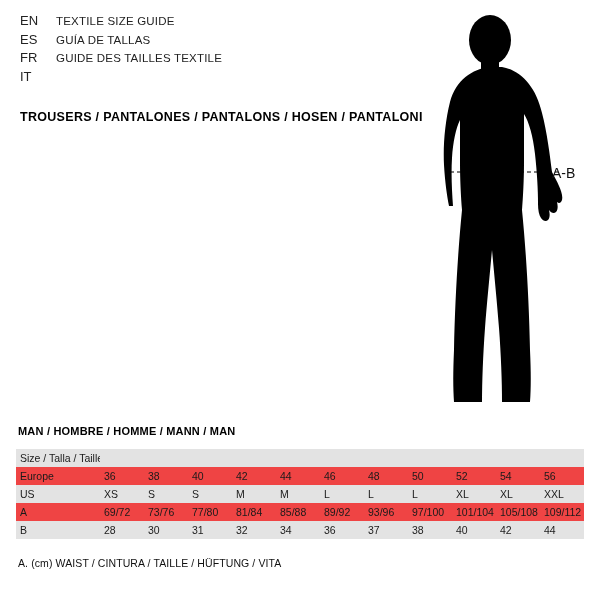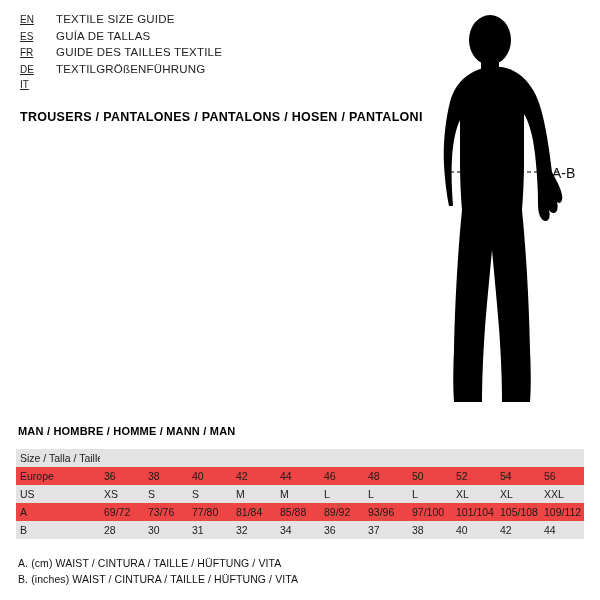--- a/index.html
+++ b/index.html
@@ -23,23 +23,22 @@
   }
   .lang-row {
     display: flex;
     align-items: baseline;
     line-height: 1.0;
     margin-bottom: 5px;
   }
   .lang-code {
     width: 36px;
     flex: 0 0 36px;
-    font-size: 10px;
+    font-size: 13px;
     color: #222;
-    text-decoration: underline;
   }
   .lang-text {
     font-size: 11.5px;
     color: #222;
     letter-spacing: 0.2px;
   }
 
   #garment-title {
     position: absolute;
     left: 20px;
@@ -123,24 +122,20 @@
     <span class="lang-code">EN</span>
     <span class="lang-text">TEXTILE SIZE GUIDE</span>
   </div>
   <div class="lang-row">
     <span class="lang-code">ES</span>
     <span class="lang-text">GUÍA DE TALLAS</span>
   </div>
   <div class="lang-row">
     <span class="lang-code">FR</span>
     <span class="lang-text">GUIDE DES TAILLES TEXTILE</span>
-  </div>
-  <div class="lang-row">
-    <span class="lang-code">DE</span>
-    <span class="lang-text">TEXTILGRÖßENFÜHRUNG</span>
   </div>
   <div class="lang-row">
     <span class="lang-code">IT</span>
   </div>
 </div>
 
 <div id="garment-title">TROUSERS / PANTALONES / PANTALONS / HOSEN / PANTALONI</div>
 
 <div id="figure-wrap">
   <svg id="figure-svg" width="175" height="400" viewBox="0 0 175 400">
@@ -279,14 +274,13 @@
         <td>40</td>
         <td>42</td>
         <td>44</td>
       </tr>
     </tbody>
   </table>
 </div>
 
 <div id="notes">
   <div class="note">A. (cm) WAIST / CINTURA / TAILLE / HÜFTUNG / VITA</div>
-  <div class="note">B. (inches) WAIST / CINTURA / TAILLE / HÜFTUNG / VITA</div>
 </div>
 
 </body></html>

